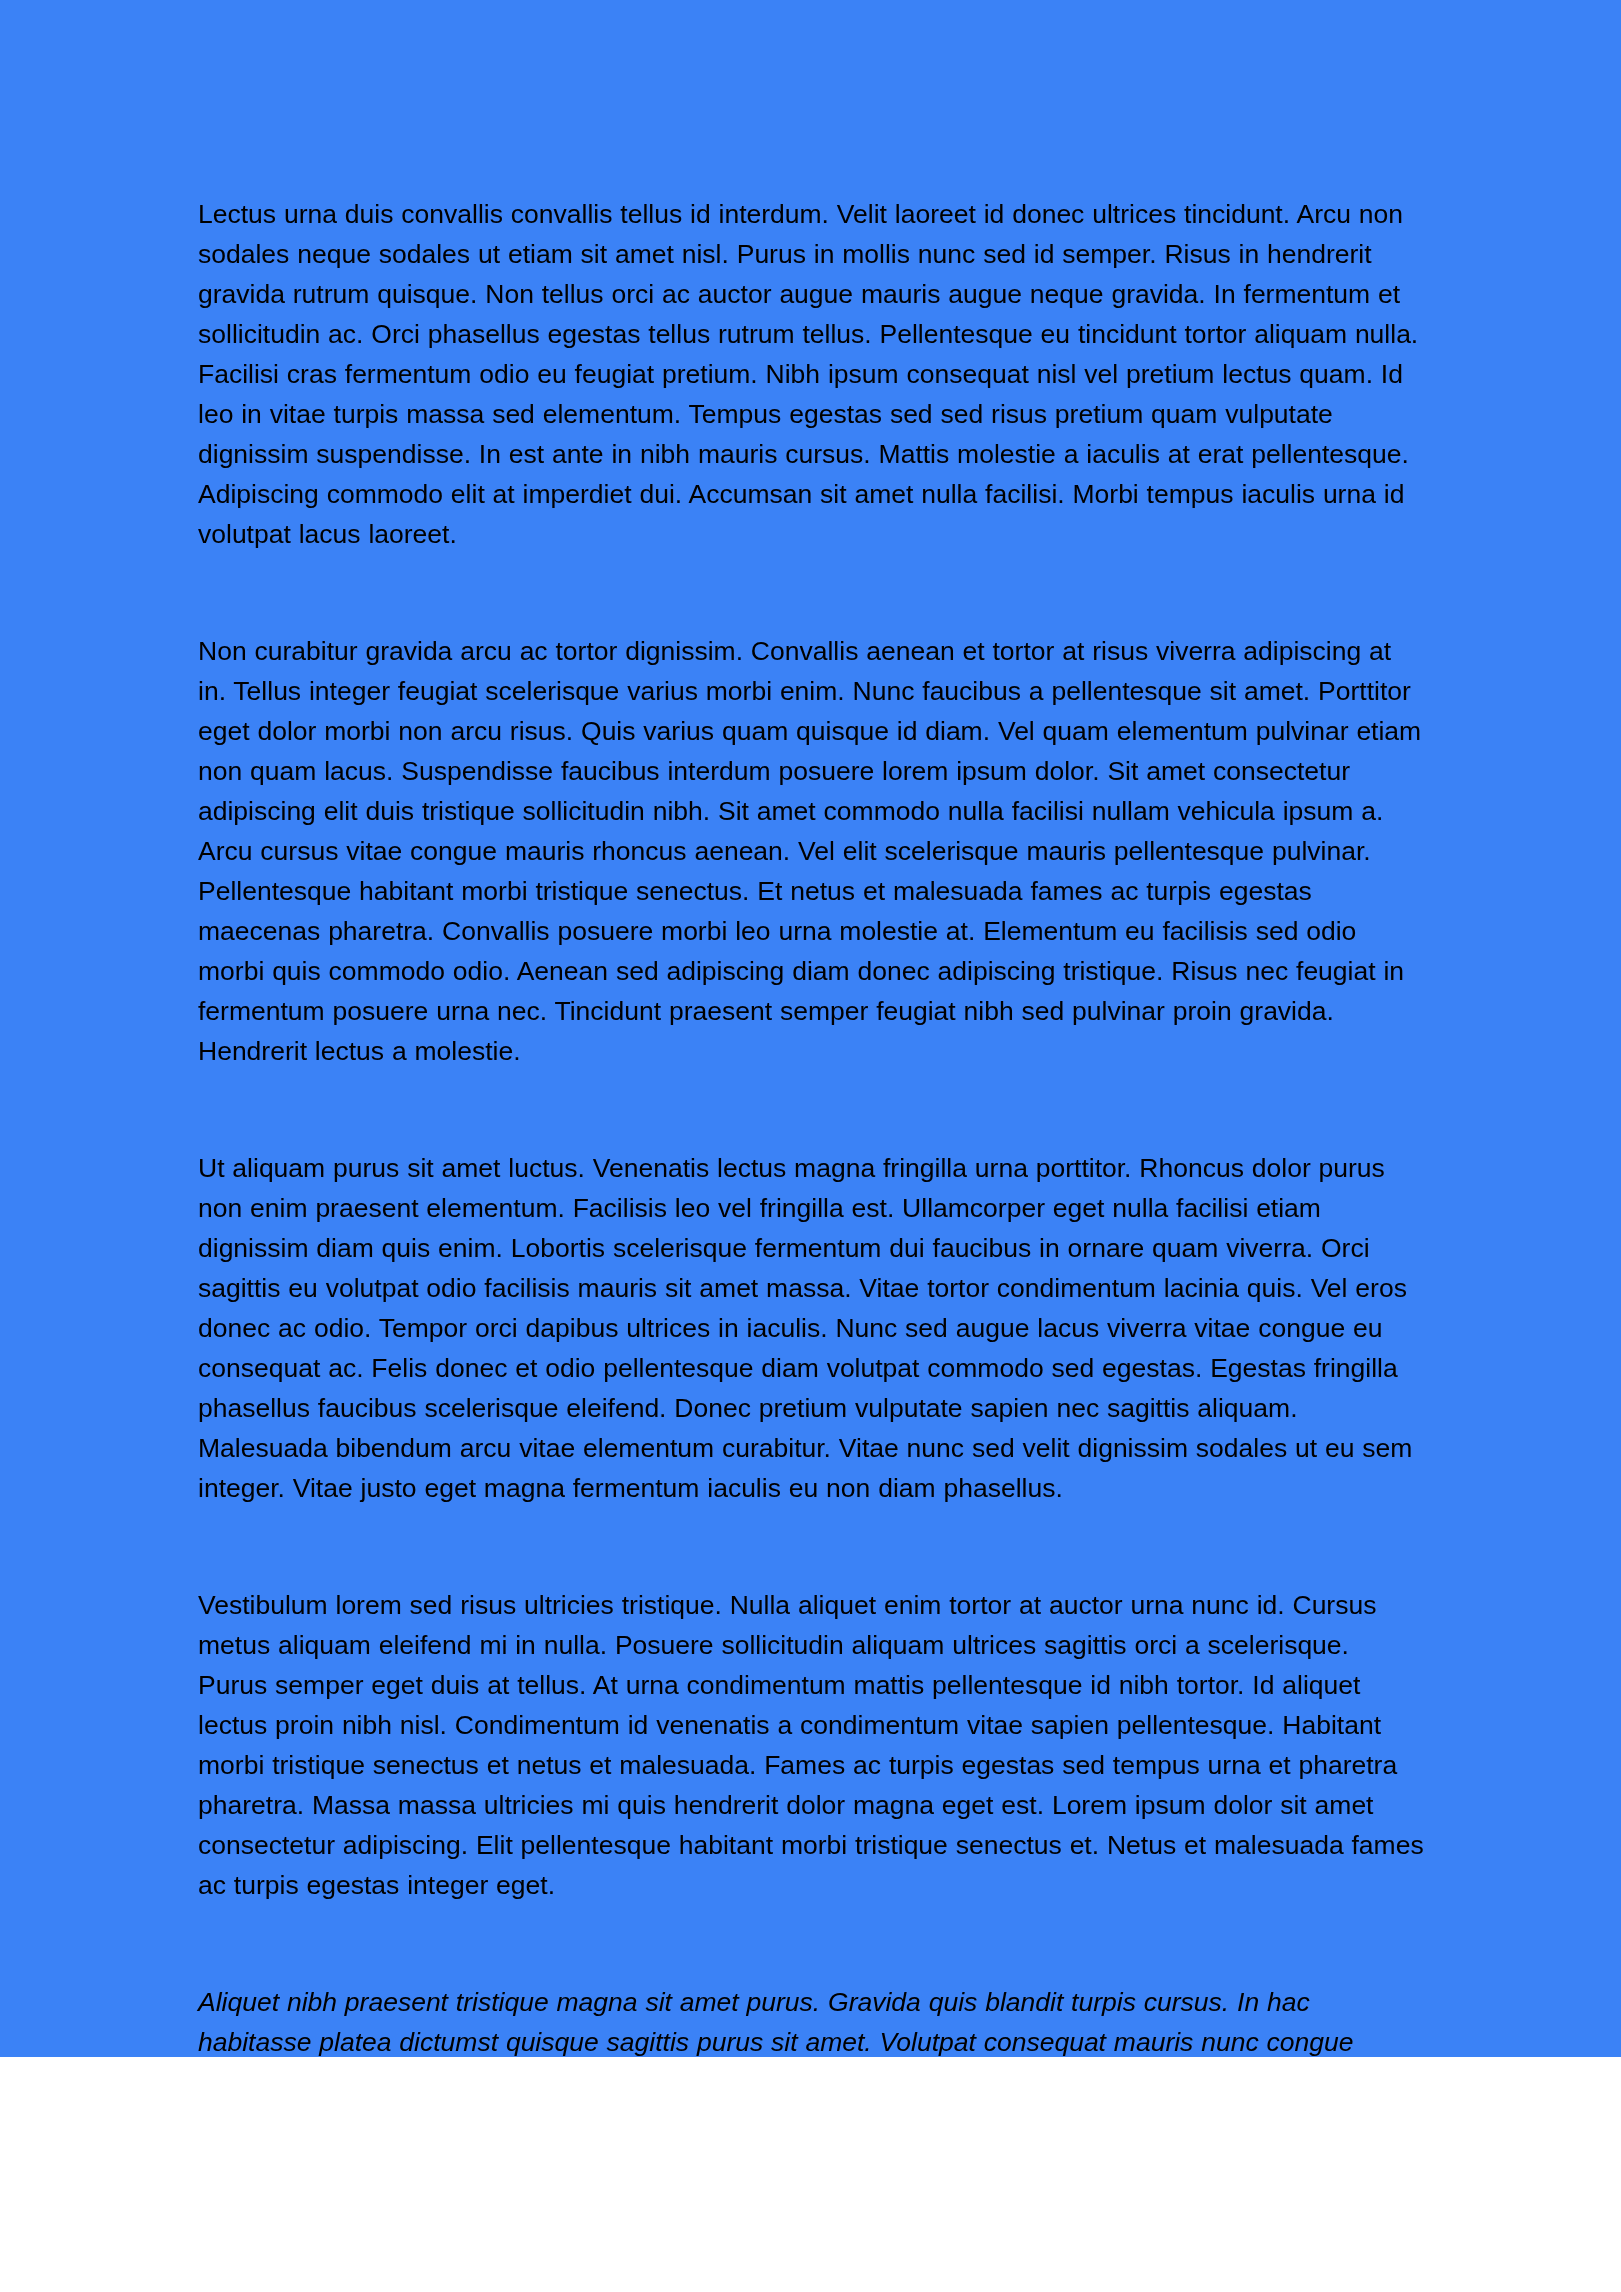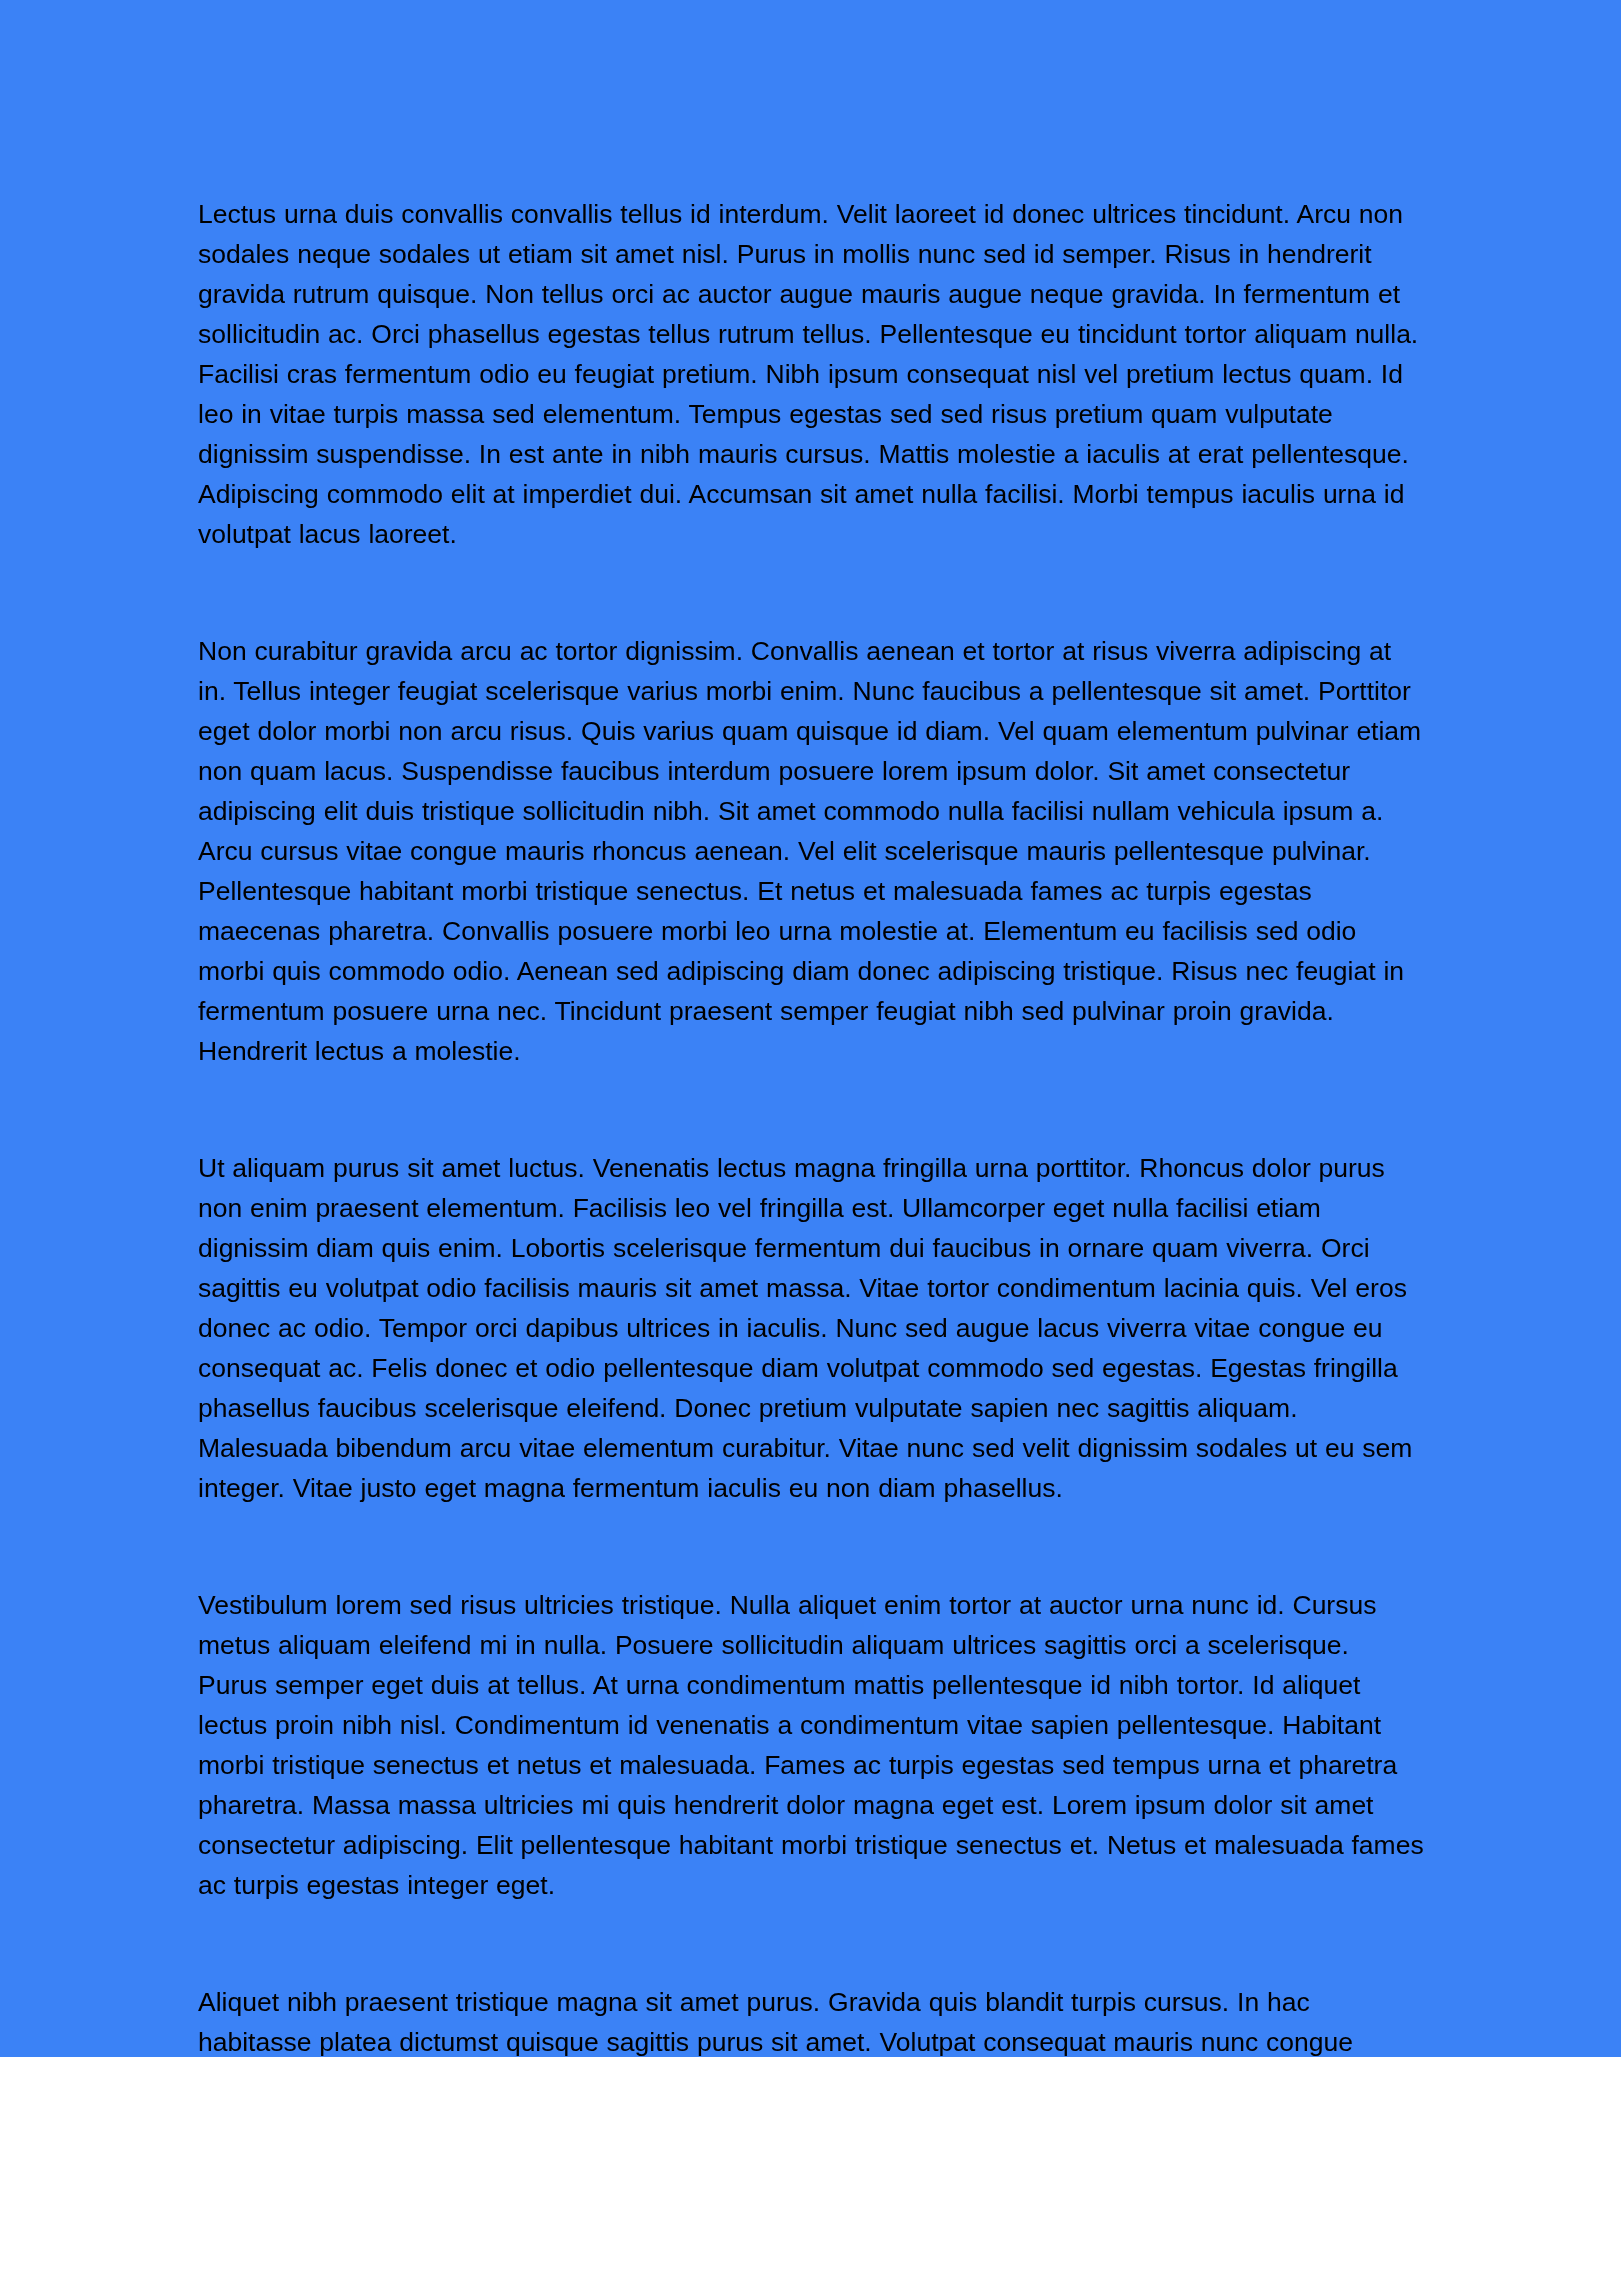--- a/index.html
+++ b/index.html
@@ -22,21 +22,21 @@
   }
   .para {
     font-family: "Liberation Sans", sans-serif;
     font-size: 26.5px;
     line-height: 40px;
     color: #000000;
     text-align: left;
     margin: 0 0 77px 0;
     word-spacing: 0.5px;
   }
-  .para:last-child { margin-bottom: 1px; }
+  .para:last-child { margin-bottom: 1px; font-style: italic; }
 </style>
 </head>
 <body>
 
 <div class="page">
   <div class="content">
     <p class="para">Lectus urna duis convallis convallis tellus id interdum. Velit laoreet id donec ultrices tincidunt. Arcu non sodales neque sodales ut etiam sit amet nisl. Purus in mollis nunc sed id semper. Risus in hendrerit gravida rutrum quisque. Non tellus orci ac auctor augue mauris augue neque gravida. In fermentum et sollicitudin ac. Orci phasellus egestas tellus rutrum tellus. Pellentesque eu tincidunt tortor aliquam nulla. Facilisi cras fermentum odio eu feugiat pretium. Nibh ipsum consequat nisl vel pretium lectus quam. Id leo in vitae turpis massa sed elementum. Tempus egestas sed sed risus pretium quam vulputate dignissim suspendisse. In est ante in nibh mauris cursus. Mattis molestie a iaculis at erat pellentesque. Adipiscing commodo elit at imperdiet dui. Accumsan sit amet nulla facilisi. Morbi tempus iaculis urna id volutpat lacus laoreet.</p>
     <p class="para">Non curabitur gravida arcu ac tortor dignissim. Convallis aenean et tortor at risus viverra adipiscing at in. Tellus integer feugiat scelerisque varius morbi enim. Nunc faucibus a pellentesque sit amet. Porttitor eget dolor morbi non arcu risus. Quis varius quam quisque id diam. Vel quam elementum pulvinar etiam non quam lacus. Suspendisse faucibus interdum posuere lorem ipsum dolor. Sit amet consectetur adipiscing elit duis tristique sollicitudin nibh. Sit amet commodo nulla facilisi nullam vehicula ipsum a. Arcu cursus vitae congue mauris rhoncus aenean. Vel elit scelerisque mauris pellentesque pulvinar. Pellentesque habitant morbi tristique senectus. Et netus et malesuada fames ac turpis egestas maecenas pharetra. Convallis posuere morbi leo urna molestie at. Elementum eu facilisis sed odio morbi quis commodo odio. Aenean sed adipiscing diam donec adipiscing tristique. Risus nec feugiat in fermentum posuere urna nec. Tincidunt praesent semper feugiat nibh sed pulvinar proin gravida. Hendrerit lectus a molestie.</p>
     <p class="para">Ut aliquam purus sit amet luctus. Venenatis lectus magna fringilla urna porttitor. Rhoncus dolor purus non enim praesent elementum. Facilisis leo vel fringilla est. Ullamcorper eget nulla facilisi etiam dignissim diam quis enim. Lobortis scelerisque fermentum dui faucibus in ornare quam viverra. Orci sagittis eu volutpat odio facilisis mauris sit amet massa. Vitae tortor condimentum lacinia quis. Vel eros donec ac odio. Tempor orci dapibus ultrices in iaculis. Nunc sed augue lacus viverra vitae congue eu consequat ac. Felis donec et odio pellentesque diam volutpat commodo sed egestas. Egestas fringilla phasellus faucibus scelerisque eleifend. Donec pretium vulputate sapien nec sagittis aliquam. Malesuada bibendum arcu vitae elementum curabitur. Vitae nunc sed velit dignissim sodales ut eu sem integer. Vitae justo eget magna fermentum iaculis eu non diam phasellus.</p>
     <p class="para">Vestibulum lorem sed risus ultricies tristique. Nulla aliquet enim tortor at auctor urna nunc id. Cursus metus aliquam eleifend mi in nulla. Posuere sollicitudin aliquam ultrices sagittis orci a scelerisque. Purus semper eget duis at tellus. At urna condimentum mattis pellentesque id nibh tortor. Id aliquet lectus proin nibh nisl. Condimentum id venenatis a condimentum vitae sapien pellentesque. Habitant morbi tristique senectus et netus et malesuada. Fames ac turpis egestas sed tempus urna et pharetra pharetra. Massa massa ultricies mi quis hendrerit dolor magna eget est. Lorem ipsum dolor sit amet consectetur adipiscing. Elit pellentesque habitant morbi tristique senectus et. Netus et malesuada fames ac turpis egestas integer eget.</p>

